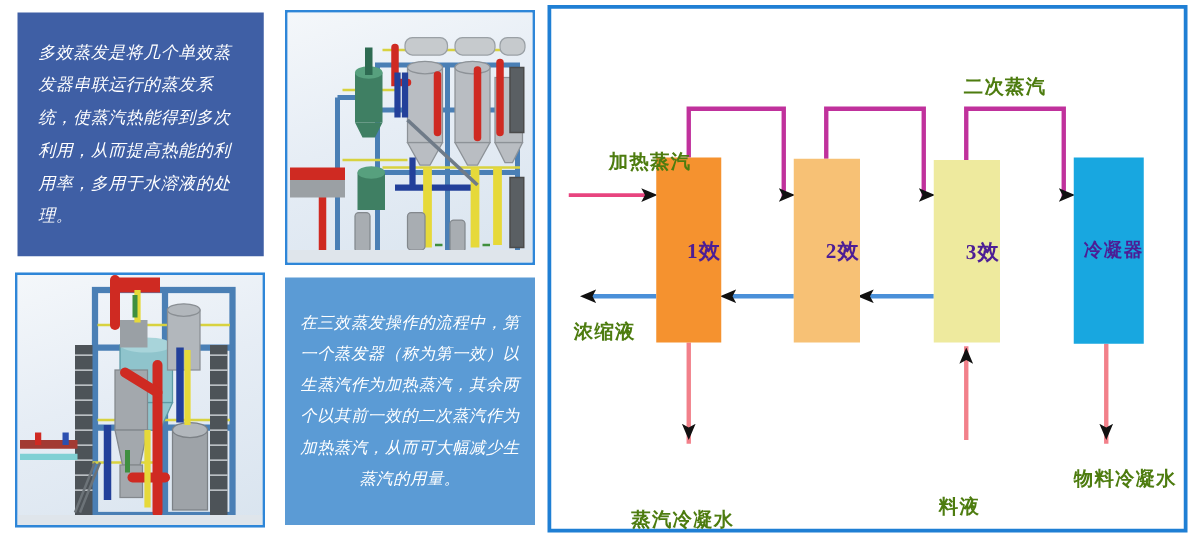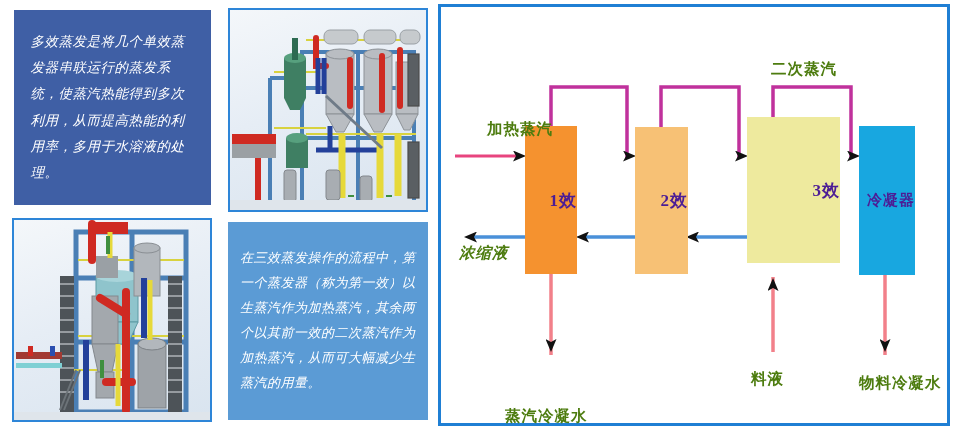--- a/index.html
+++ b/index.html
@@ -18,21 +18,21 @@
   #panel-desc-top{
     left:14px;top:10px;width:197px;height:195px;
     background:#3f5fa5;
   }
   #panel-desc-top p{width:164px;}
 
   #panel-desc-bottom{
     left:228px;top:222px;width:200px;height:198px;
     background:#5b9bd5;
   }
-  #panel-desc-bottom p{width:176px;font-size:13px;line-height:1.92;}
+  #panel-desc-bottom p{width:176px;font-size:13px;line-height:1.92;text-align:center;}
 
   
   .photo{
     border:2px solid #2e86d8;background:#eef3f8;overflow:hidden;
   }
   #panel-photo-top{left:228px;top:8px;width:200px;height:204px;}
   #panel-photo-bottom{left:12px;top:218px;width:200px;height:204px;}
   .photo .sky{
     position:absolute;inset:0;
     background:linear-gradient(160deg,#f4f7fa 0%,#e6edf5 45%,#d9e4ef 100%);
@@ -331,30 +331,30 @@
           <line x1="444" y1="318" x2="444" y2="344" stroke="none" marker-end="url(#ar-d)"></line>
         </g>
       </svg>
 
       <div class="unit" id="unit-effect1" style="left:84px;top:119px;width:52px;height:148px;background:#f5922f;">
         <span>1效</span>
       </div>
       <div class="unit" id="unit-effect2" style="left:194px;top:120px;width:53px;height:147px;background:#f7c175;">
         <span>2效</span>
       </div>
-      <div class="unit" id="unit-effect3" style="left:306px;top:110px;width:53px;height:146px;background:#eeea9e;padding-left:40px;">
+      <div class="unit" id="unit-effect3" style="left:306px;top:121px;width:53px;height:146px;background:#eeea9e;">
         <span>3效</span>
       </div>
       <div class="unit" id="unit-condenser" style="left:418px;top:119px;width:56px;height:149px;background:#18a7e0;font-size:15px;">
         <span>冷凝器</span>
       </div>
 
       <div class="lbl" style="left:14px;top:112px;margin-left:32px;">加热蒸汽</div>
       <div class="lbl" style="left:330px;top:52px;">二次蒸汽</div>
-      <div class="lbl" style="left:18px;top:236px;font-style:italic;">浓缩液</div>
+      <div class="lbl" style="left:18px;top:248px;">浓缩液</div>
       <div class="lbl" style="left:64px;top:366px;margin-top:33px;">蒸汽冷凝水</div>
-      <div class="lbl" style="left:310px;top:362px;">料液</div>
+      <div class="lbl" style="left:310px;top:388px;">料液</div>
       <div class="lbl" style="left:390px;top:366px;padding-left:28px;">物料冷凝水</div>
 
     </div>
   </div>
 
 </div>
 
 </body></html>

